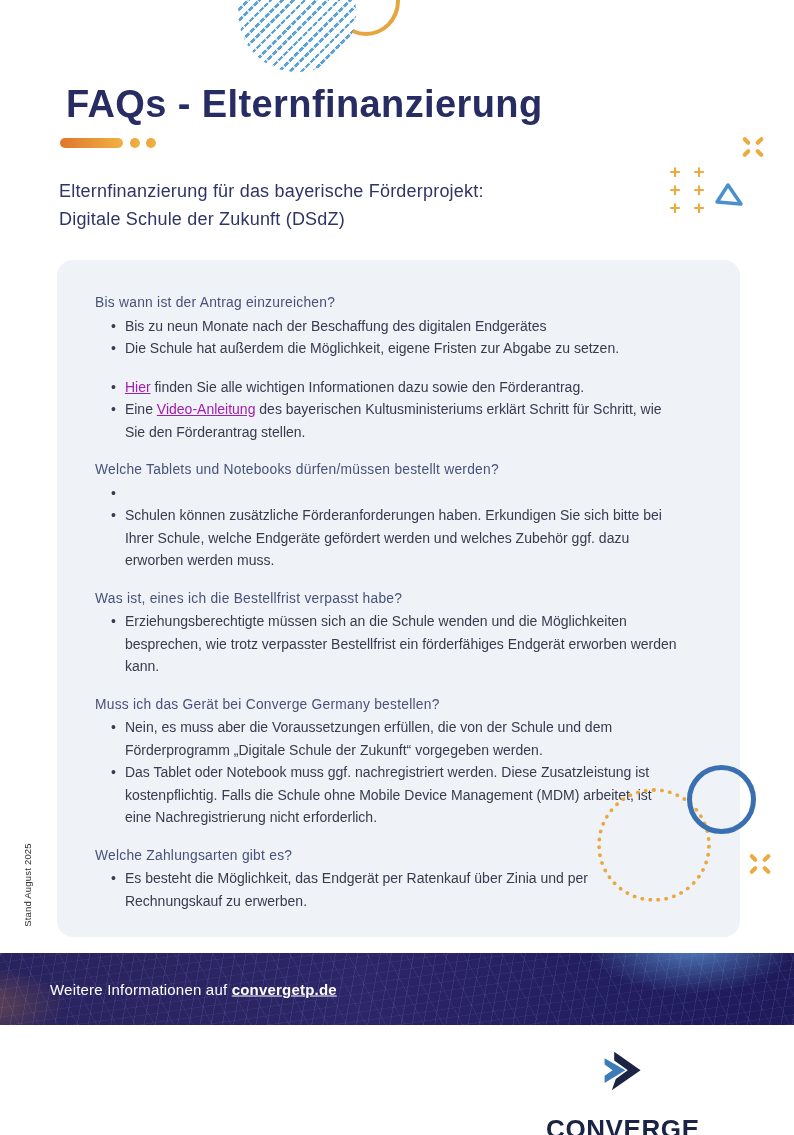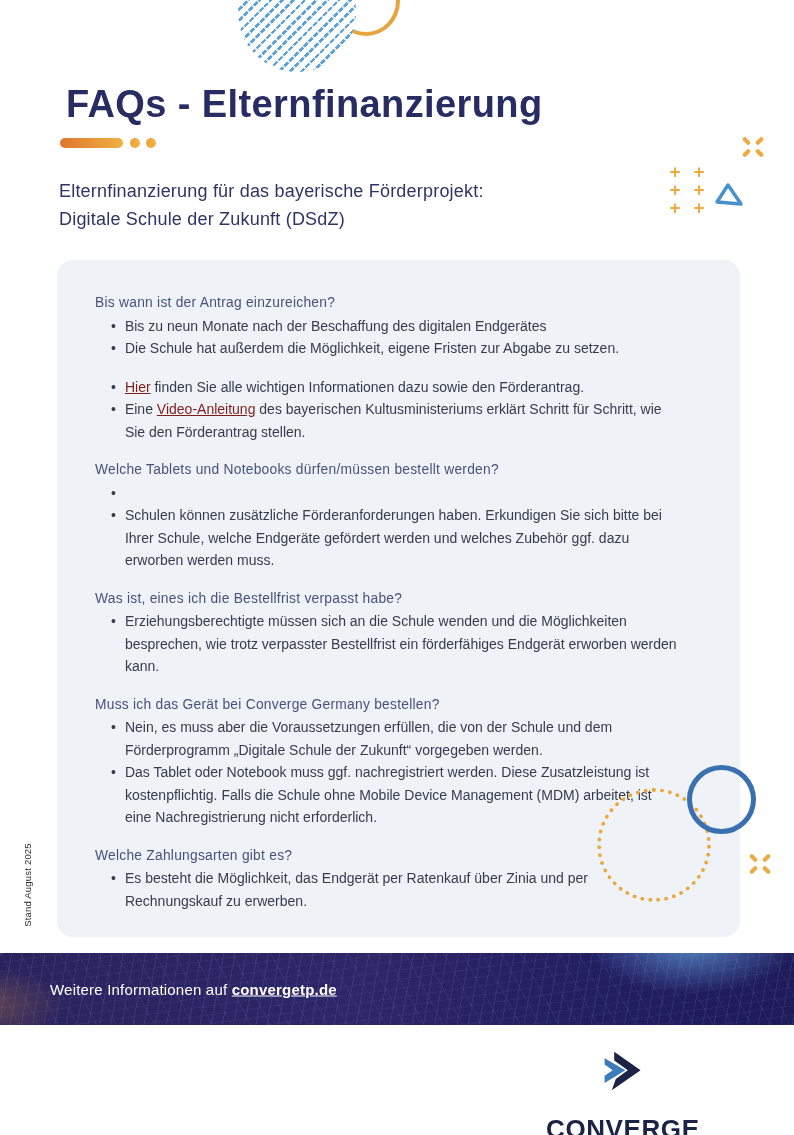--- a/index.html
+++ b/index.html
@@ -68,21 +68,21 @@
   .faq-section { margin-top:16px; }
   .faq-section:first-child { margin-top:0; }
   .q {
     color:#47527a; font-size:13.8px; line-height:22.5px; letter-spacing:.25px;
     font-weight:normal;
   }
   ul.bullets { list-style:none; margin:0; padding:0 0 0 16px; }
   ul.bullets li { display:flex; gap:9px; color:#363b4e; font-size:14px; line-height:22.5px; }
   ul.bullets .blt { flex:0 0 auto; color:#363b4e; }
   ul.bullets .btxt { max-width:552px; }
-  a.inl { color:#7f1d1d; text-decoration:underline; cursor:pointer; }
+  a.inl { color:#a21caf; text-decoration:underline; cursor:pointer; }
 
   
   .dotted-ring {
     position:absolute; left:597px; top:788px; width:114px; height:114px;
     border:4px dotted #e9a93f; border-radius:50%; z-index:2;
   }
   .blue-ring {
     position:absolute; left:687px; top:765px; width:69px; height:69px;
     border:5px solid #3a70b2; border-radius:50%; z-index:3; background:transparent;
   }

